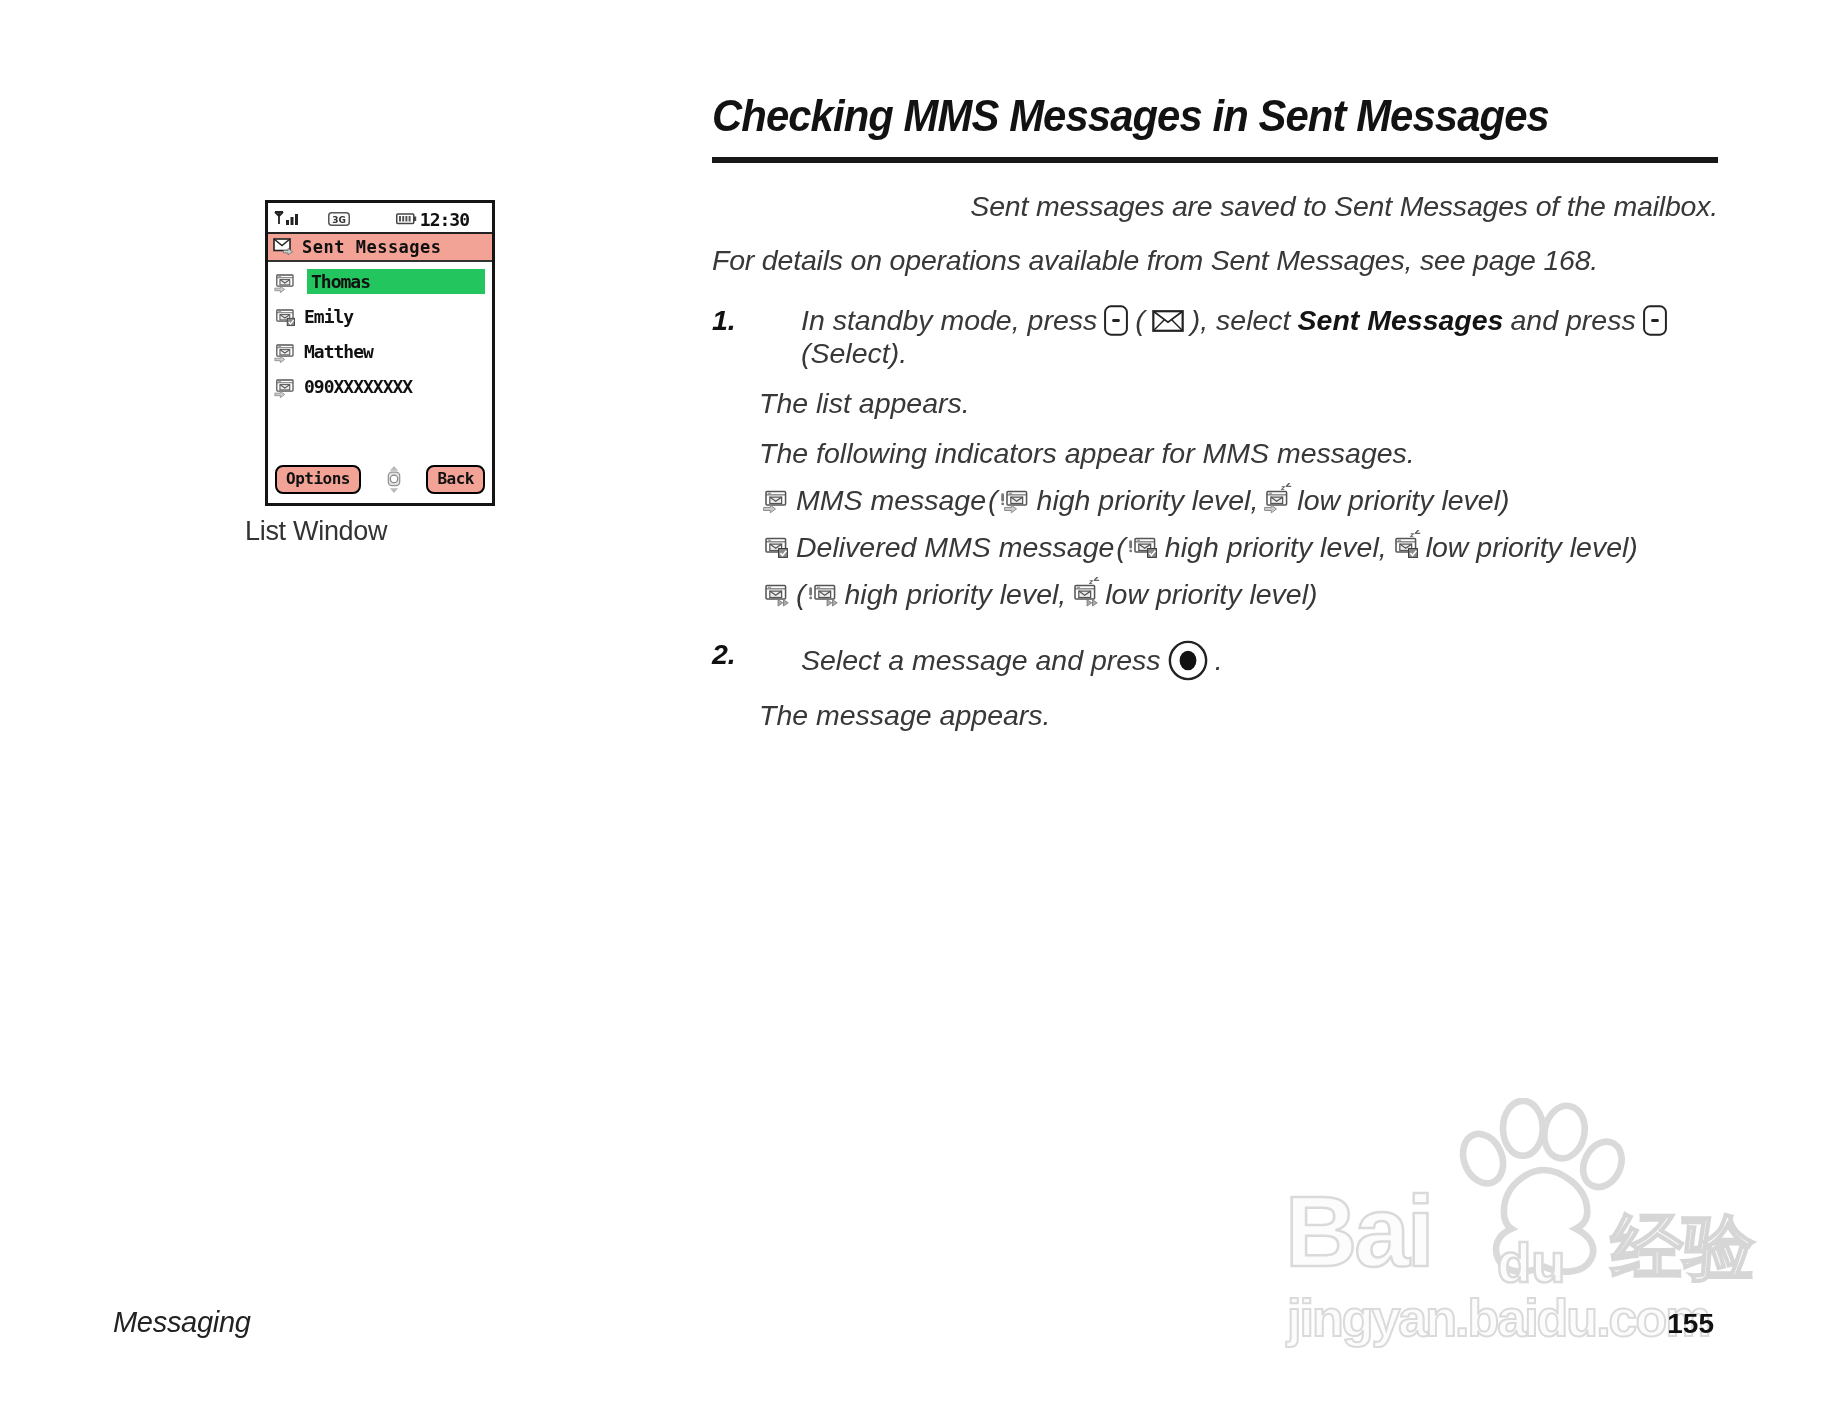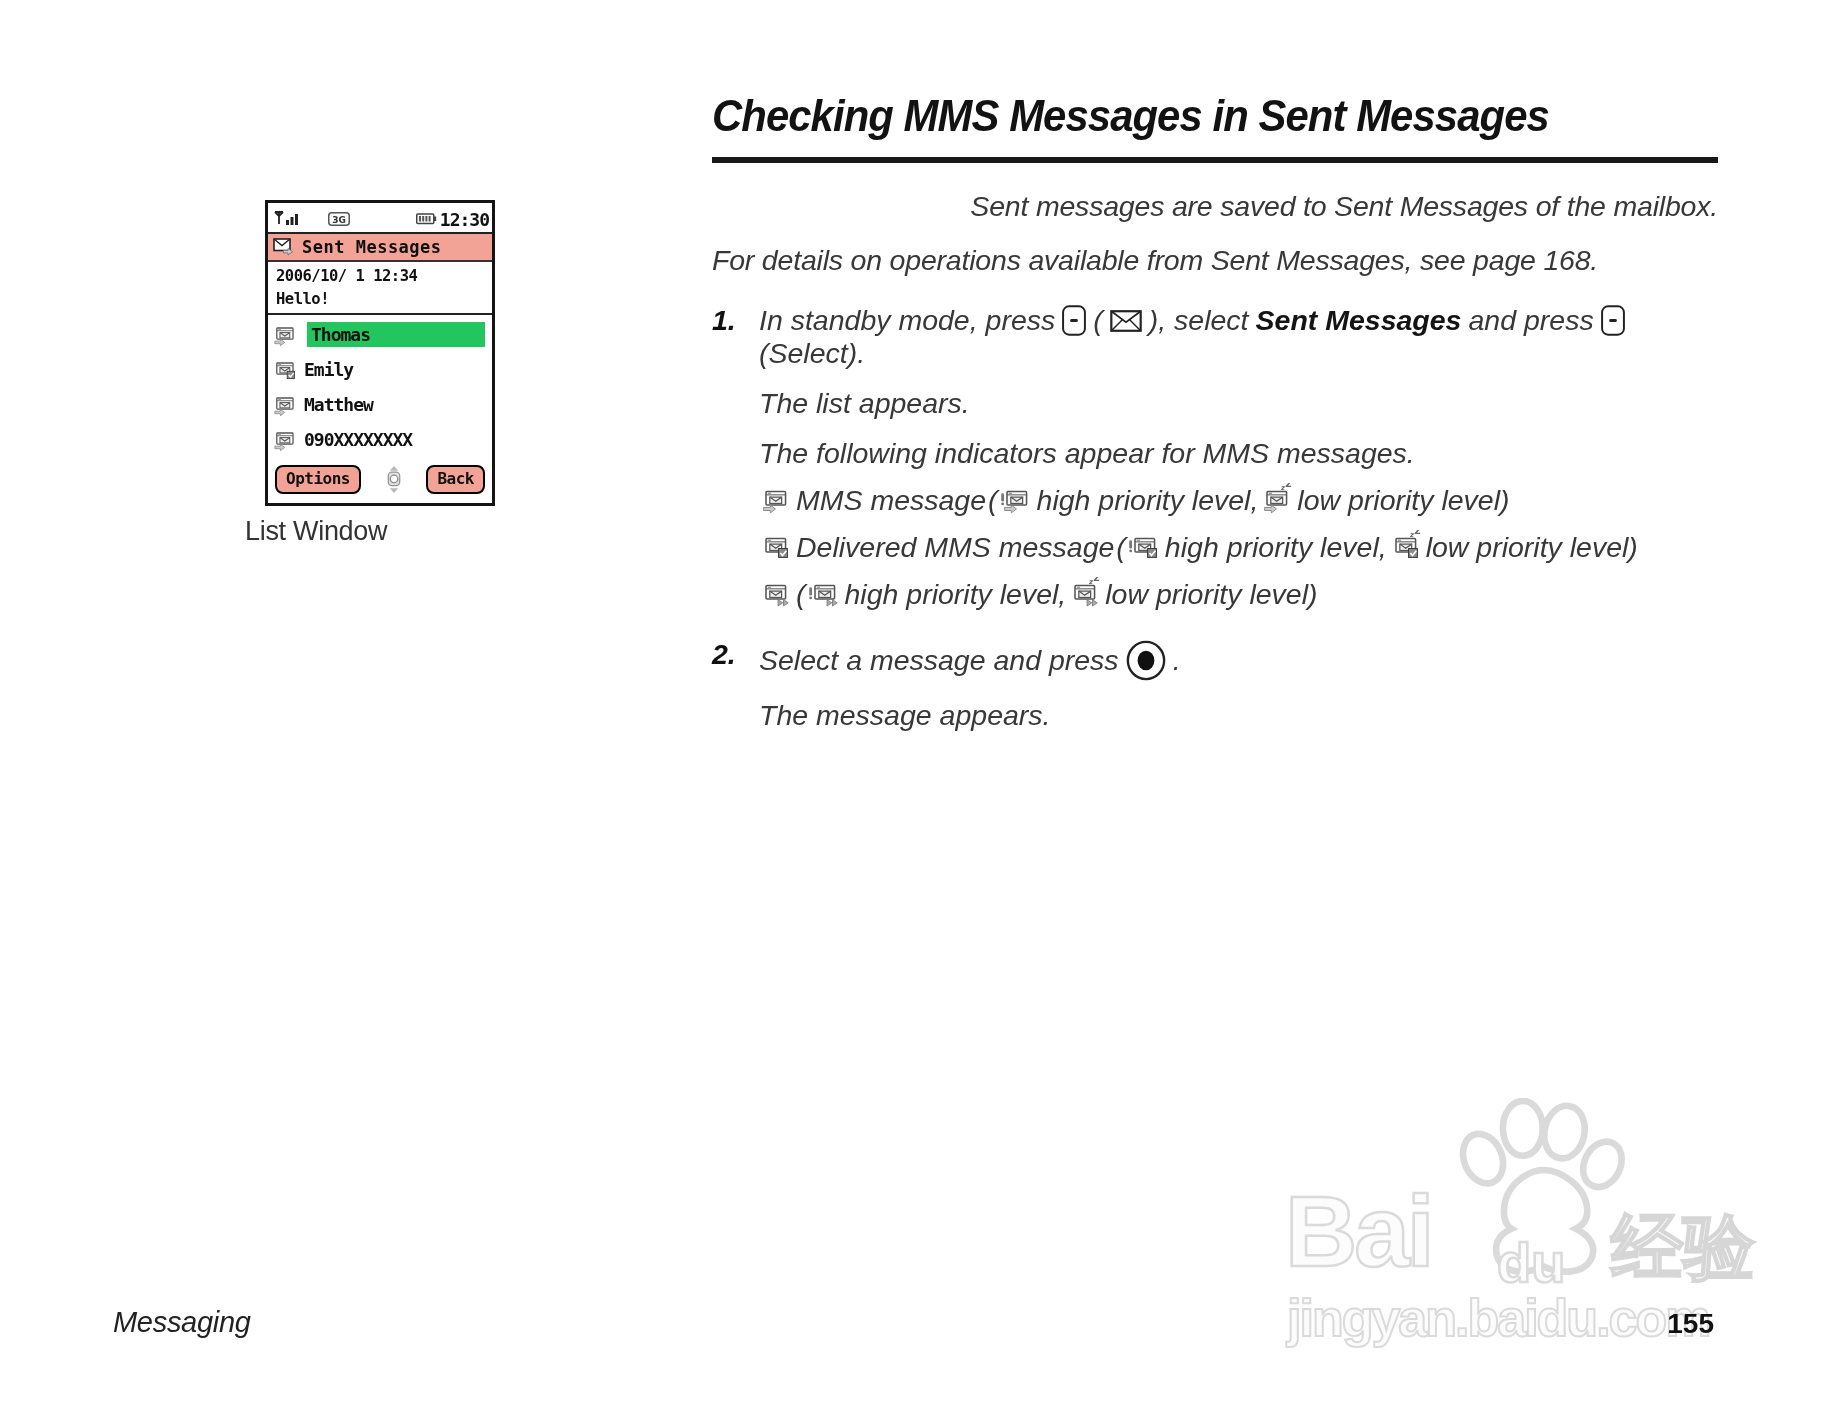--- a/index.html
+++ b/index.html
@@ -3,21 +3,21 @@
 <meta charset="utf-8">
 <style>
   * { margin:0; padding:0; box-sizing:border-box; }
   body { background:#888; }
   .page { position:relative; width:1826px; height:1406px; background:#fff; overflow:hidden;
           font-family:"Liberation Sans", sans-serif; }
 
   
   .phone { position:absolute; left:265px; top:200px; width:230px; height:306px;
            border:3px solid #141414; background:#fff; display:flex; flex-direction:column; }
-  .statusbar { height:29px; display:flex; align-items:center; padding:3px 3px 0 6px; }
+  .statusbar { height:29px; display:flex; align-items:center; padding:3px 23px 0 6px; }
   .sig { width:26px; height:17px; }
   .s3g { width:22px; height:14px; margin-left:28px; }
   .spacer { flex:1; }
   .bat { width:23px; height:12px; margin-right:2px; }
   .clock { font-family:"DejaVu Sans Mono", monospace; font-weight:bold; font-size:18px;
            letter-spacing:-1px; color:#111; }
   .titlebar { height:30px; background:#f2a396; border-top:2px solid #222; border-bottom:2px solid #333;
               display:flex; align-items:center; gap:4px; padding:0 5px;
               font-family:"DejaVu Sans Mono", monospace; font-weight:bold; font-size:17px;
               letter-spacing:0.5px; color:#101010; }
@@ -42,21 +42,21 @@
   
   .main { position:absolute; left:712px; top:90px; width:1006px; color:#383838;font-style:italic; }
   .main h1 { font-size:45px; font-weight:bold; color:#121212; letter-spacing:-1px;
              white-space:nowrap; transform:scaleX(0.93); transform-origin:left; }
   .rule { height:6px; background:#181818; margin-top:15px; }
   .intro { font-size:28.5px; margin-top:21px; letter-spacing:-0.2px; }
   .intro.first { margin-top:27px;text-align:right; }
   .step { display:flex; margin-top:27px; font-size:28.5px; }
   .step .num { width:47px; flex:none; font-weight:bold; color:#111; }
   .stepbody { flex:1; }
-  .sline { display:flex; align-items:center; flex-wrap:wrap; column-gap:7px; min-height:44px; }
+  .sline { display:flex; align-items:center; flex-wrap:wrap; column-gap:7px; min-height:44px;margin-left:42px; }
   .sline .b { font-weight:bold; color:#141414; }
   .sub { margin-top:17px; }
   .ind { margin-top:13px; display:flex; align-items:center; column-gap:2px; }
   .key { width:24px; height:31px; }
   .envp { width:32px; height:22px; }
   .ckey { width:40px; height:41px; }
   .ind .mi, .mi.inline { width:35px; height:34px; }
 
   
   .foot-left { position:absolute; left:113px; top:1306px; font-style:italic; font-size:29px;
@@ -162,24 +162,20 @@
       <span class="clock">12:30</span>
     </div>
 
     <div class="titlebar">
       <svg class="tenv" viewBox="0 0 25 18">
           <use href="#g-env"></use>
         </svg>
       <span>Sent Messages</span>
     </div>
 
-    <div class="msghead">
-      <div>2006/10/ 1 12:34</div>
-      <div>Hello!</div>
-    </div>
 
     <div class="mlist">
       <div class="mrow selected">
         <svg class="mi" viewBox="-6 -7 34 32">
             <use href="#g-win"></use>
             <use href="#g-arrow"></use>
           </svg>
         <span class="name">Thomas</span>
       </div>
       <div class="mrow">

